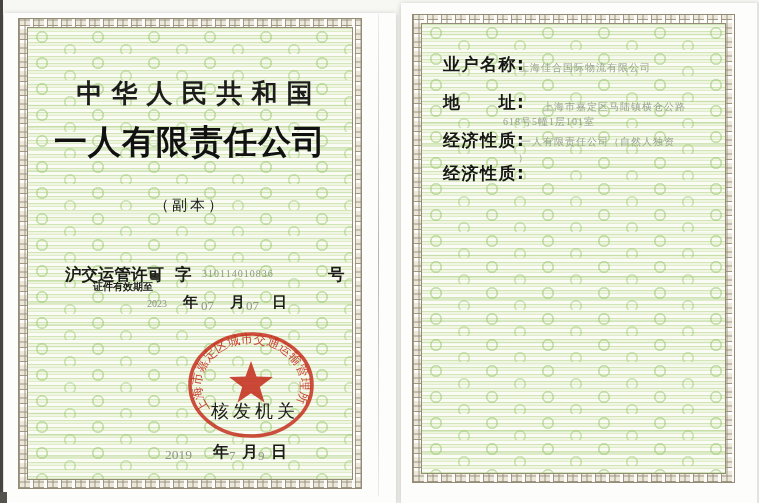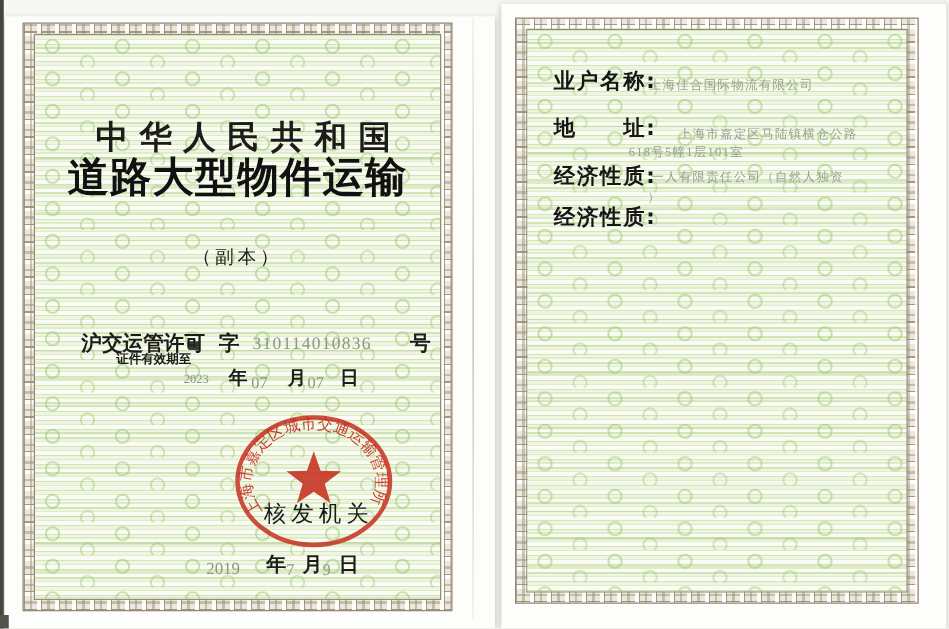--- a/index.html
+++ b/index.html
@@ -38,29 +38,29 @@
            repeating-linear-gradient(180deg, rgba(255,255,255,0) 0 10px, rgba(145,193,102,.22) 10px 12px,
              rgba(255,255,255,0) 12px 22px);
          background-size:56px 26px,56px 26px,auto,auto;}
 
   .abs{position:absolute;white-space:nowrap;}
   .hei{font-family:"DejaVu Sans","Liberation Sans",sans-serif;font-weight:bold;}
   .ink{color:#1b1b18;}
   .gray{color:#8d9585;}
 
   
-  .country{top:64px;left:0;width:100%;text-align:center;font-size:26px;font-weight:600;
+  .country{top:48px;left:0;width:100%;text-align:center;font-size:26px;font-weight:600;
            letter-spacing:9px;padding-left:9px;color:#1c1c1a;}
   .main-title{top:92px;left:0;width:100%;text-align:center;font-size:33px;letter-spacing:1px;color:#111;}
   .copy-label{top:168px;left:0;width:100%;text-align:center;font-size:15px;letter-spacing:3px;color:#1c1c1a;}
 
   .lic-prefix{left:37px;top:236px;font-size:16.5px;font-weight:600;}
   .redact{left:122px;top:245px;width:10px;height:7px;background:#26261f;border-radius:2px;opacity:.9;}
   .lic-zi{left:147px;top:236px;font-size:16.5px;font-weight:600;}
-  .lic-num{left:174px;top:240px;font-size:14px;letter-spacing:1px;}
+  .lic-num{left:174px;top:240px;font-size:10px;letter-spacing:1px;}
   .lic-hao{left:300px;top:236px;font-size:16.5px;font-weight:600;}
 
   .val-label{left:37px;top:252px;font-size:10px;font-weight:600;margin-left:28px;}
   .val-year{left:119px;top:270px;font-size:10px;}
   .val-yu{left:155px;top:265px;font-size:15px;font-weight:600;}
   .val-month{left:173px;top:270px;font-size:13px;}
   .val-mu{left:202px;top:265px;font-size:15px;font-weight:600;}
   .val-day{left:218px;top:270px;font-size:13px;}
   .val-du{left:244px;top:265px;font-size:15px;font-weight:600;}
 
@@ -86,21 +86,21 @@
 <body>
 
 <div class="scan">
 
   <div class="page page-left">
     <div class="frame frame-left">
       <div class="frame-inner">
         <div class="green">
 
           <div class="abs country">中华人民共和国</div>
-          <div class="abs main-title hei">道路大型物件运输</div>
+          <div class="abs main-title hei">一人有限责任公司</div>
           <div class="abs copy-label">（副本）</div>
 
           <span class="abs lic-prefix ink">沪交运管许可</span>
           <span class="abs redact"></span>
           <span class="abs lic-zi ink">字</span>
           <span class="abs lic-num gray">310114010836</span>
           <span class="abs lic-hao ink">号</span>
 
           <span class="abs val-label ink">证件有效期至</span>
           <span class="abs val-year gray">2023</span>

